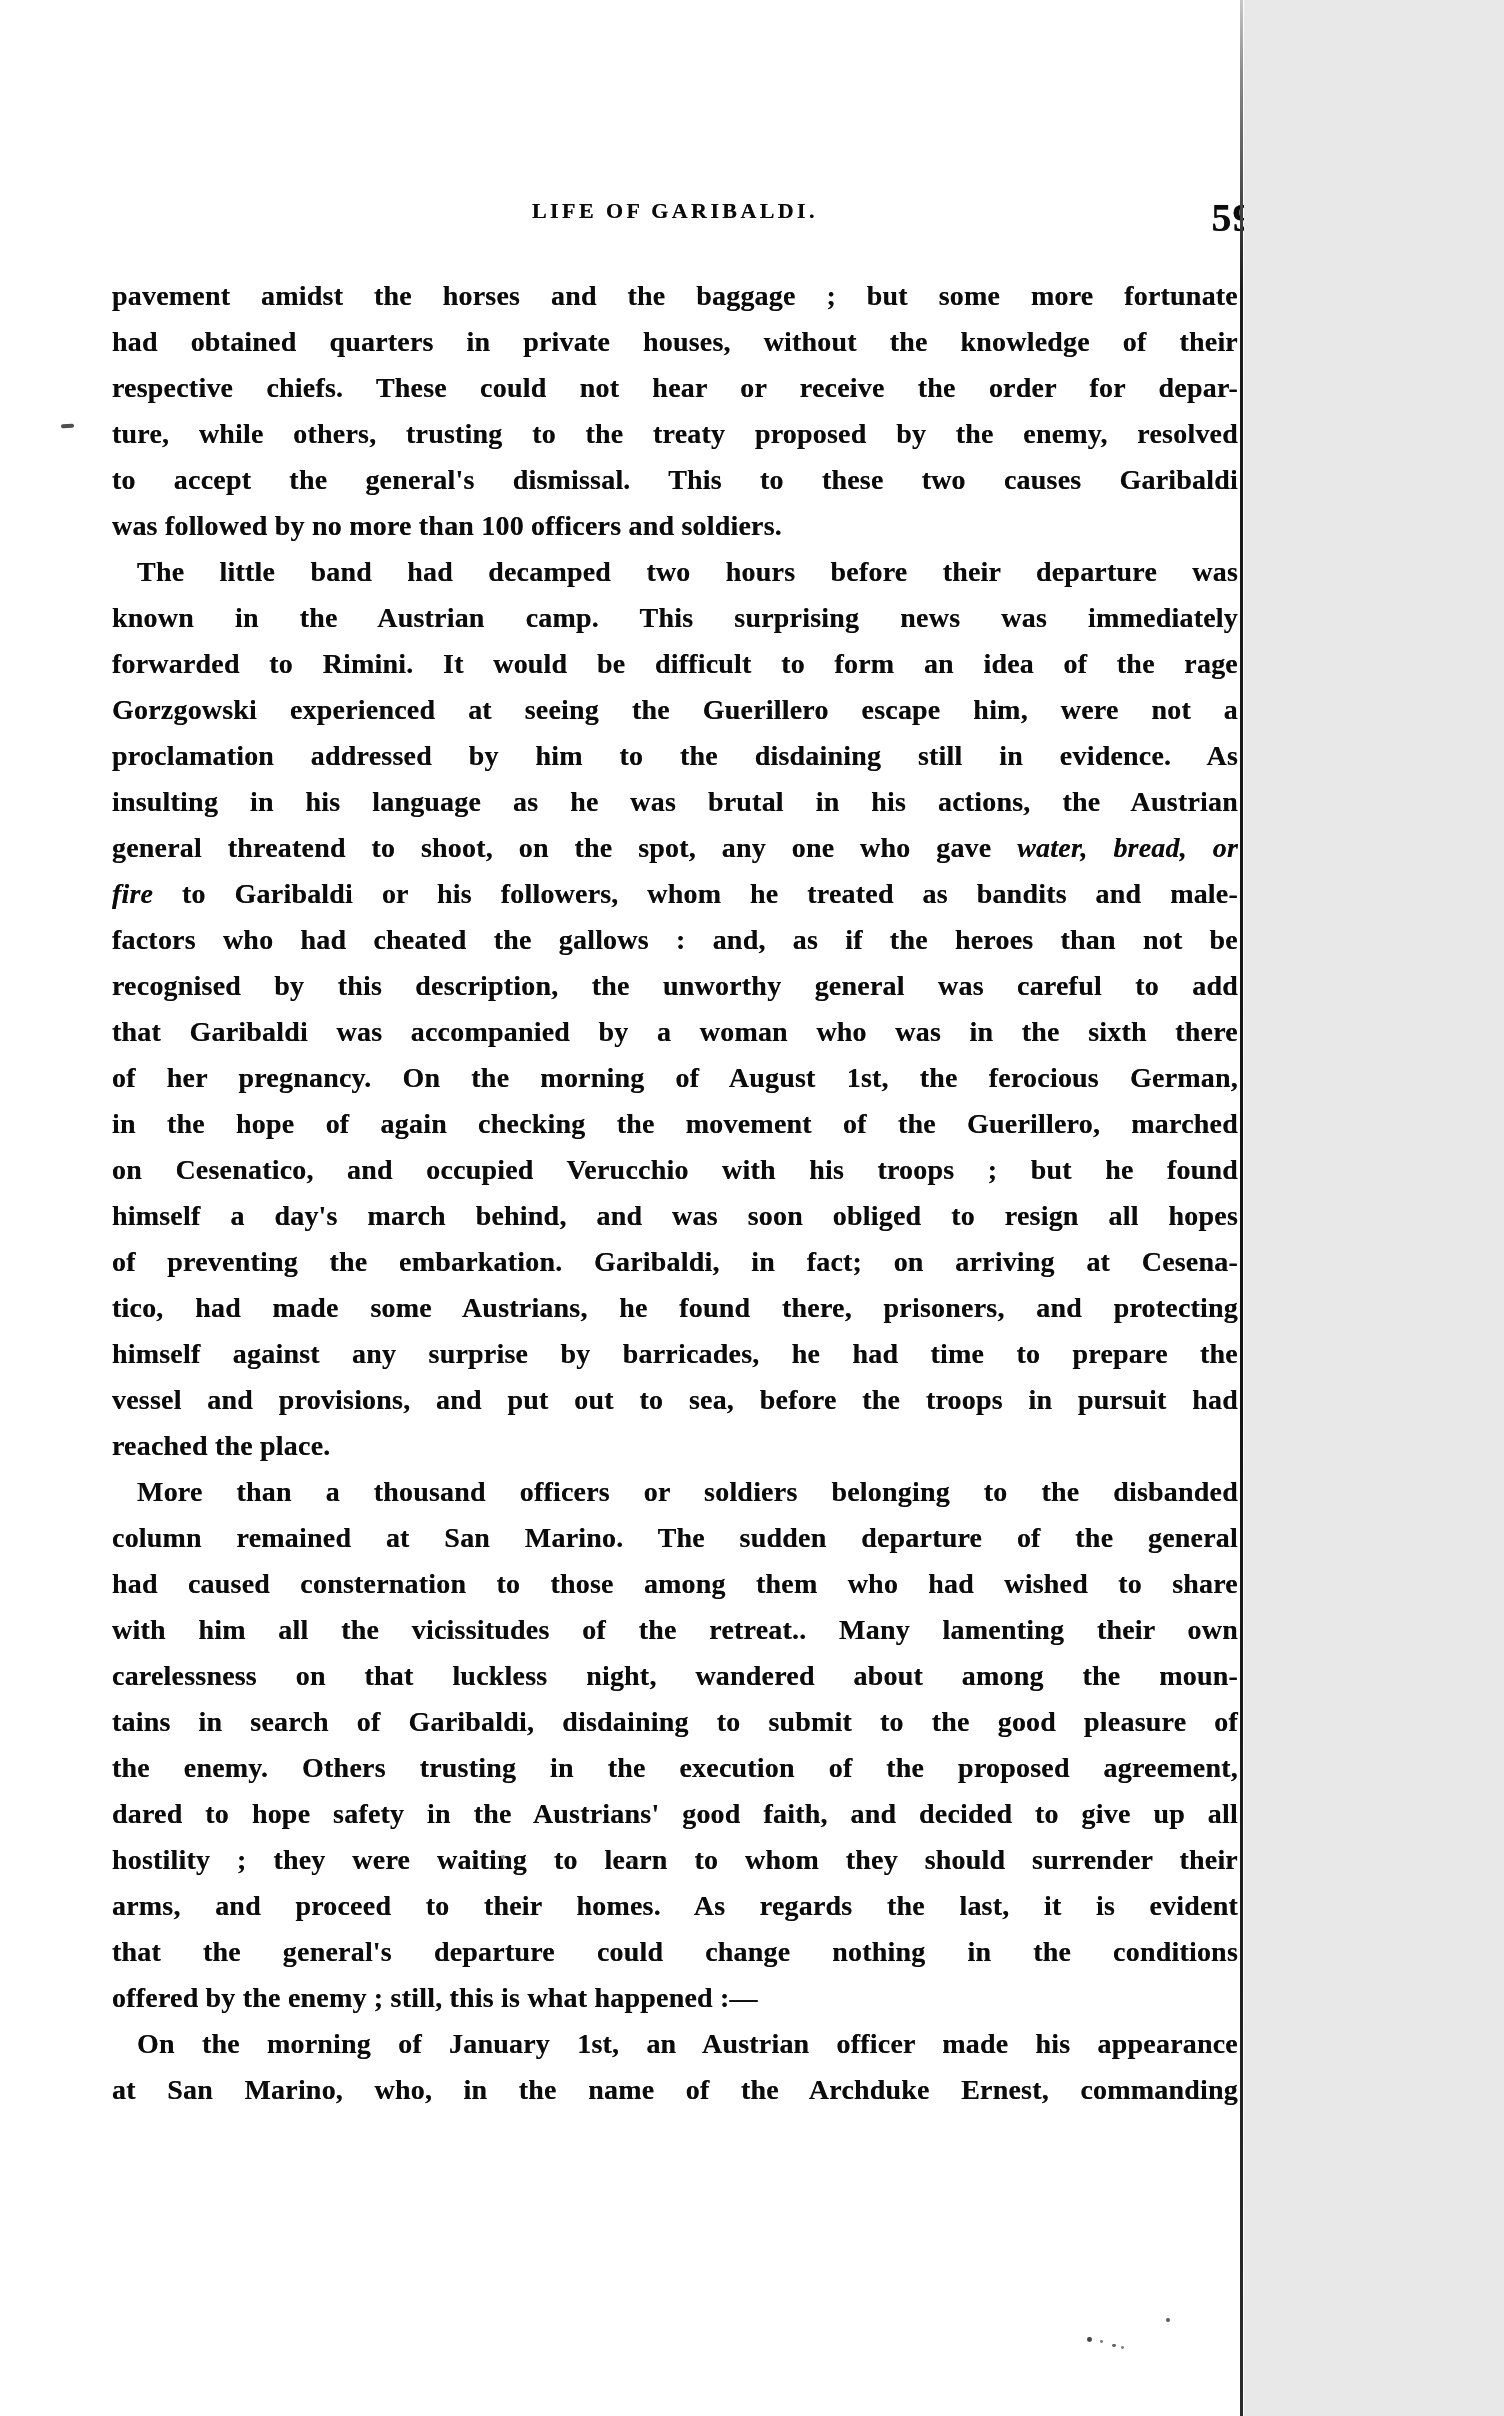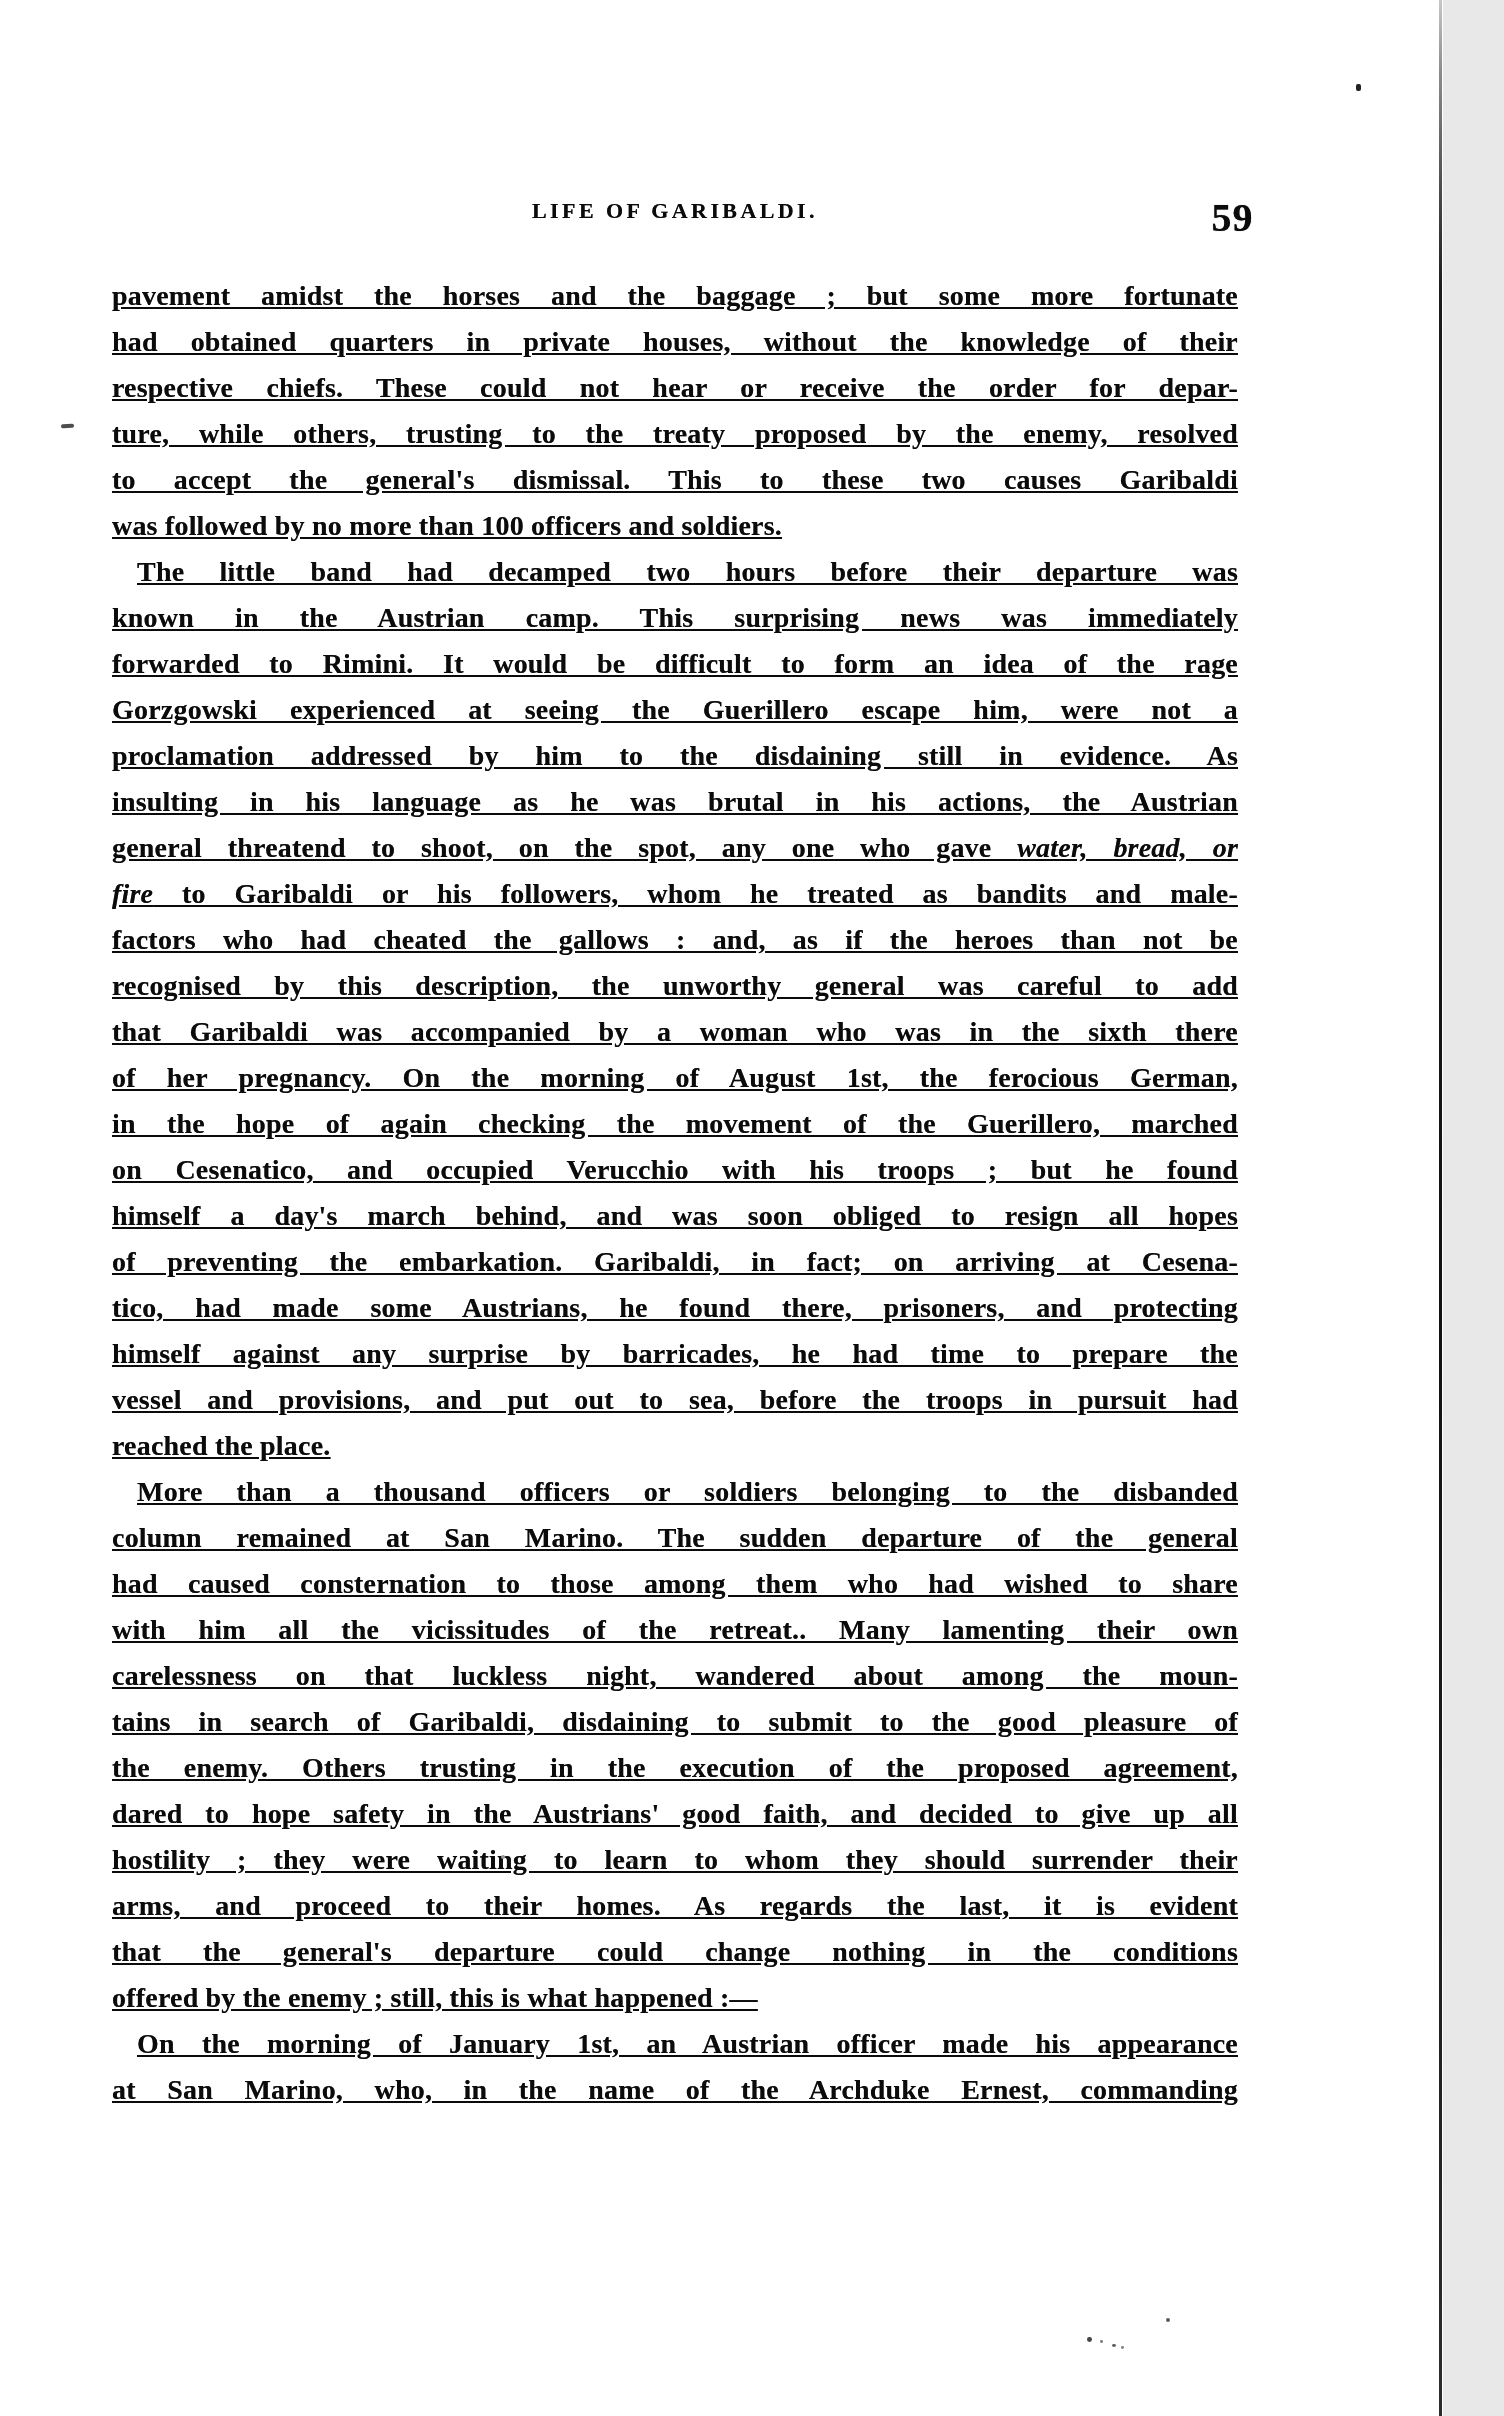--- a/index.html
+++ b/index.html
@@ -1,18 +1,18 @@
 <!DOCTYPE html>
 <html><head>
 <meta charset="utf-8">
 <style>
   html,body{margin:0;padding:0;background:#e8e8e8;}
   .page{
     position:relative;
-    width:1443px;height:2416px;
+    width:1244px;height:2416px;
     background:#ffffff;
     overflow:hidden;
     font-family:"Liberation Serif", serif;
     color:#0b0b0b;
   }
   
   .runhead{
     position:absolute;
     left:112px;top:198px;width:1126px;height:38px;
   }
@@ -38,21 +38,20 @@
     text-shadow:0 0 0.5px rgba(0,0,0,0.55);
   }
   .para{margin:0;padding:0;}
   .line{
     line-height:46px;
     height:46px;
     text-align:justify;
     text-align-last:justify;
     white-space:nowrap; 
     overflow:visible;
-    text-decoration:underline;
   }
   
   .line{white-space:normal;}
   .line.last{text-align-last:left;}
   .para.indented .line:first-child{text-indent:25px;}
   em{font-style:italic;}
   
   .edge-line{
     position:absolute;top:0;right:1px;width:2.9px;height:100%;
     background:linear-gradient(to bottom,

